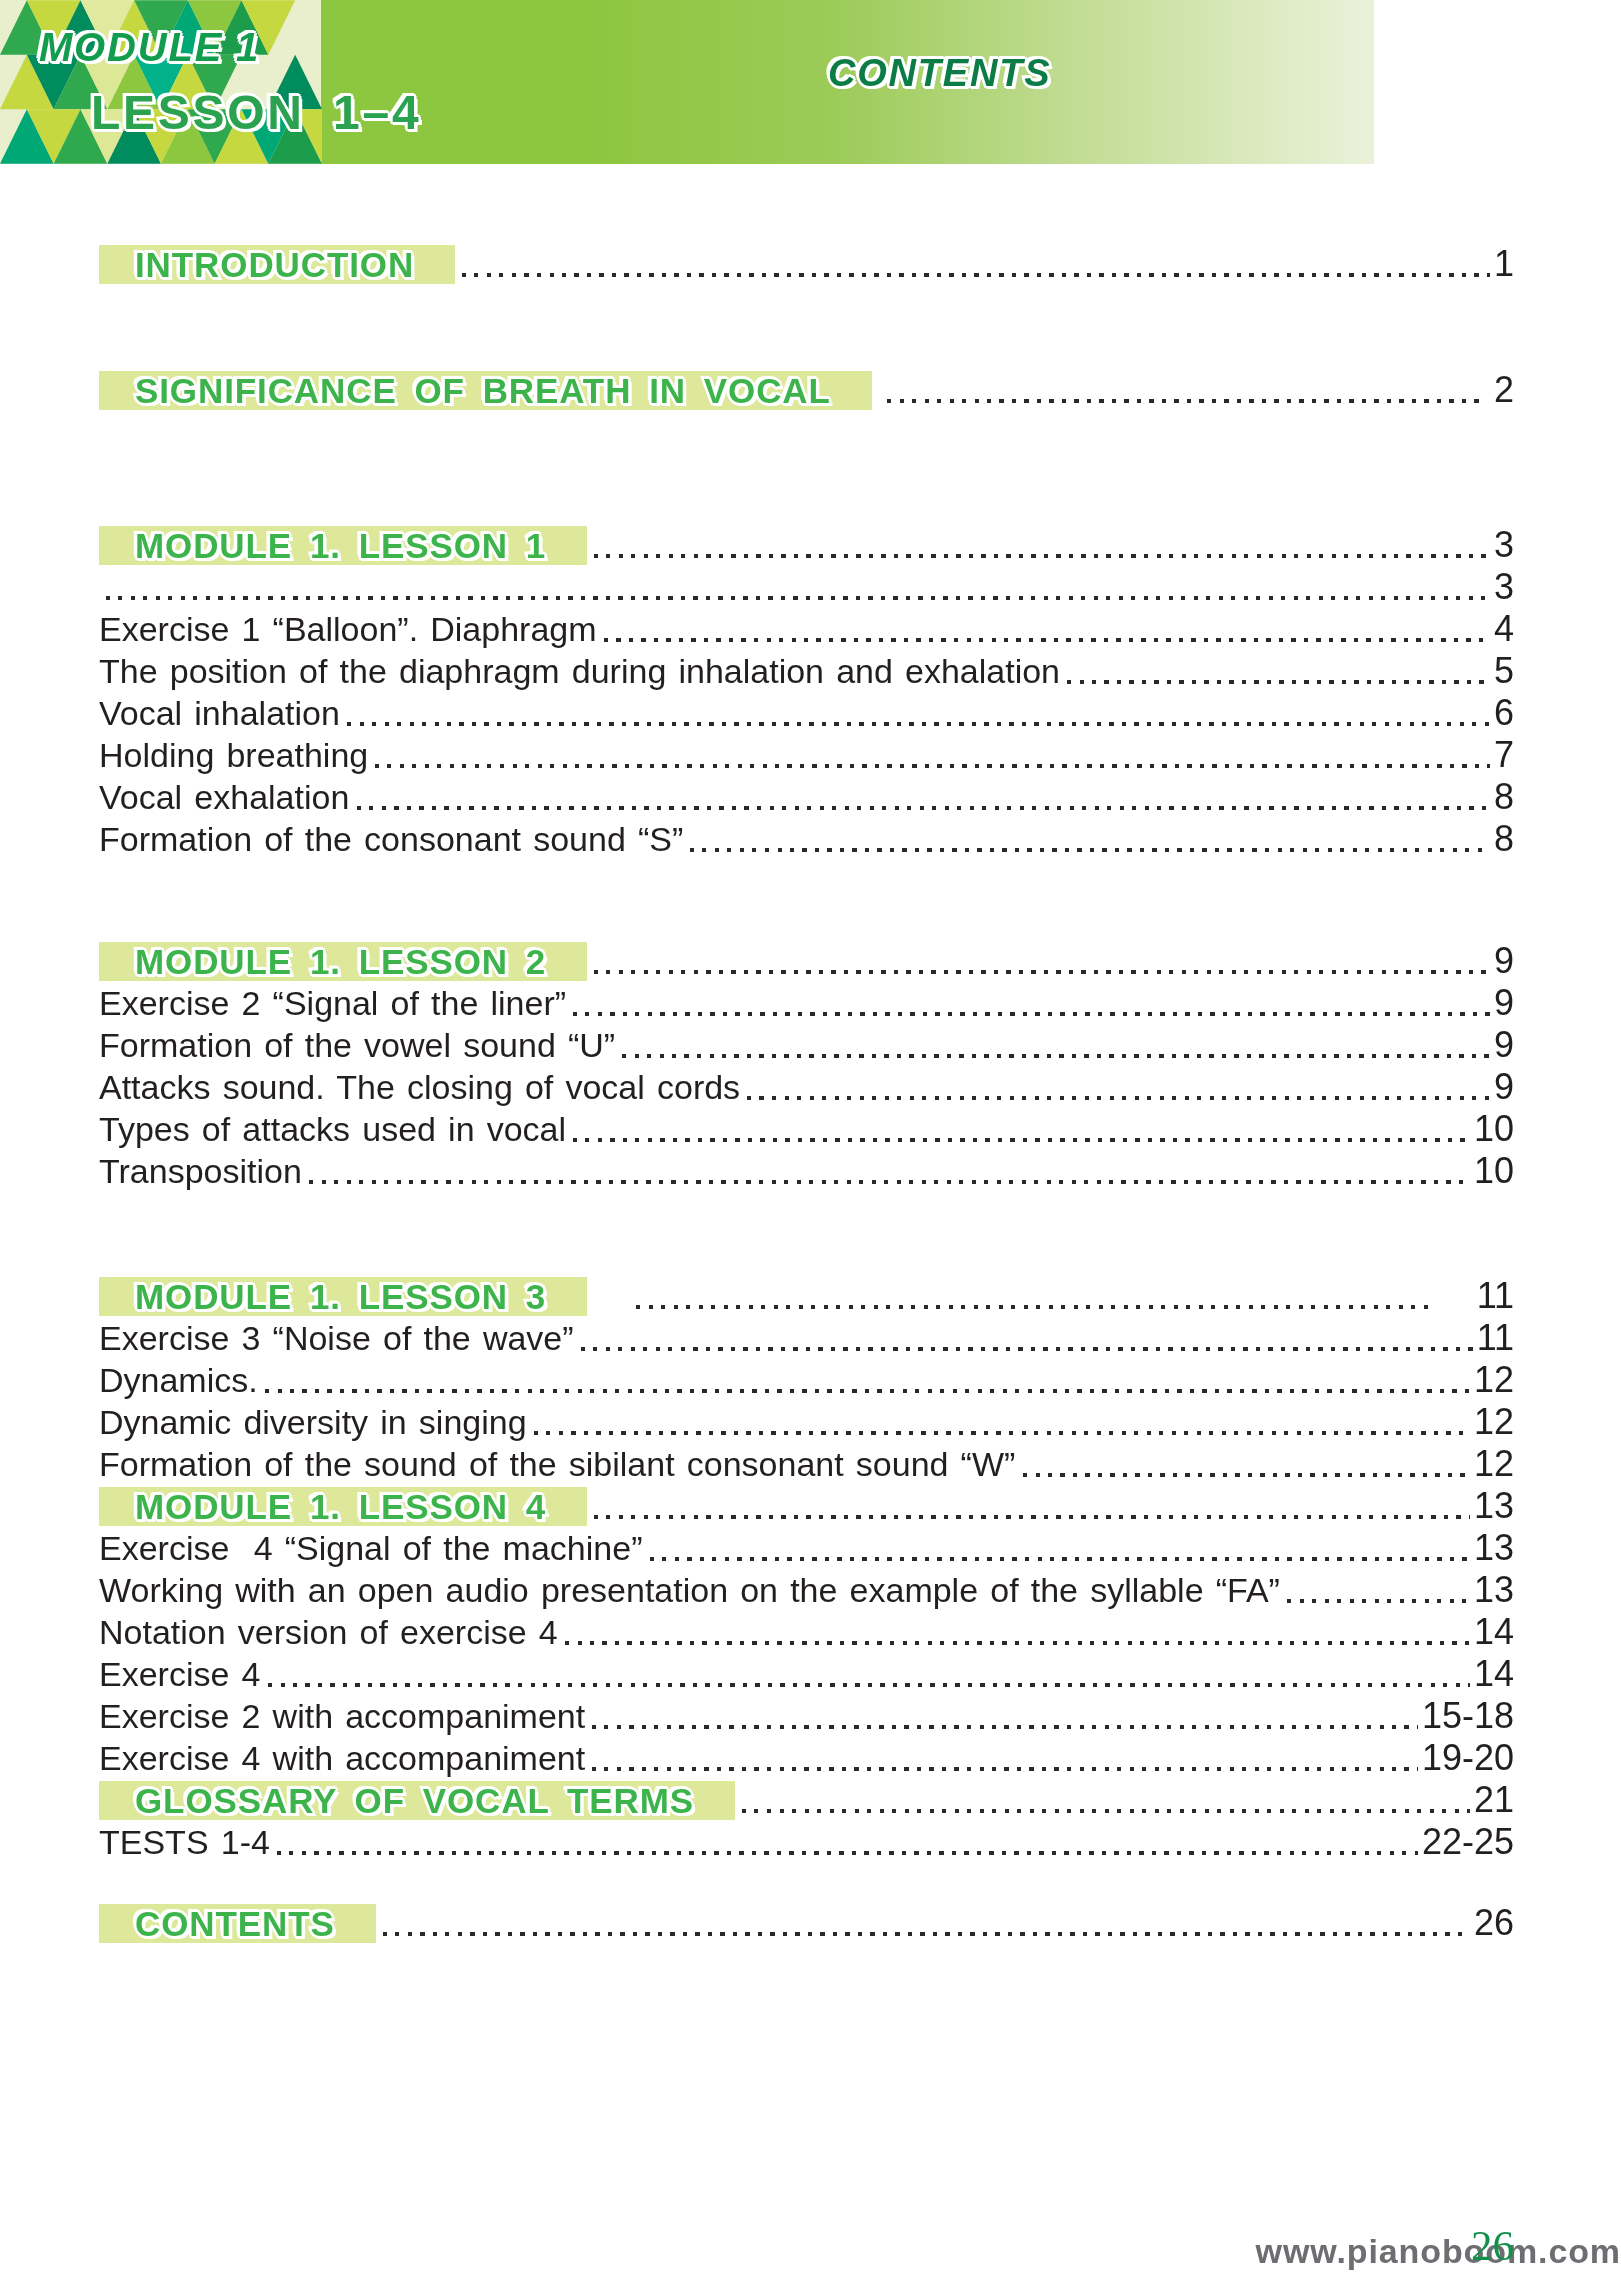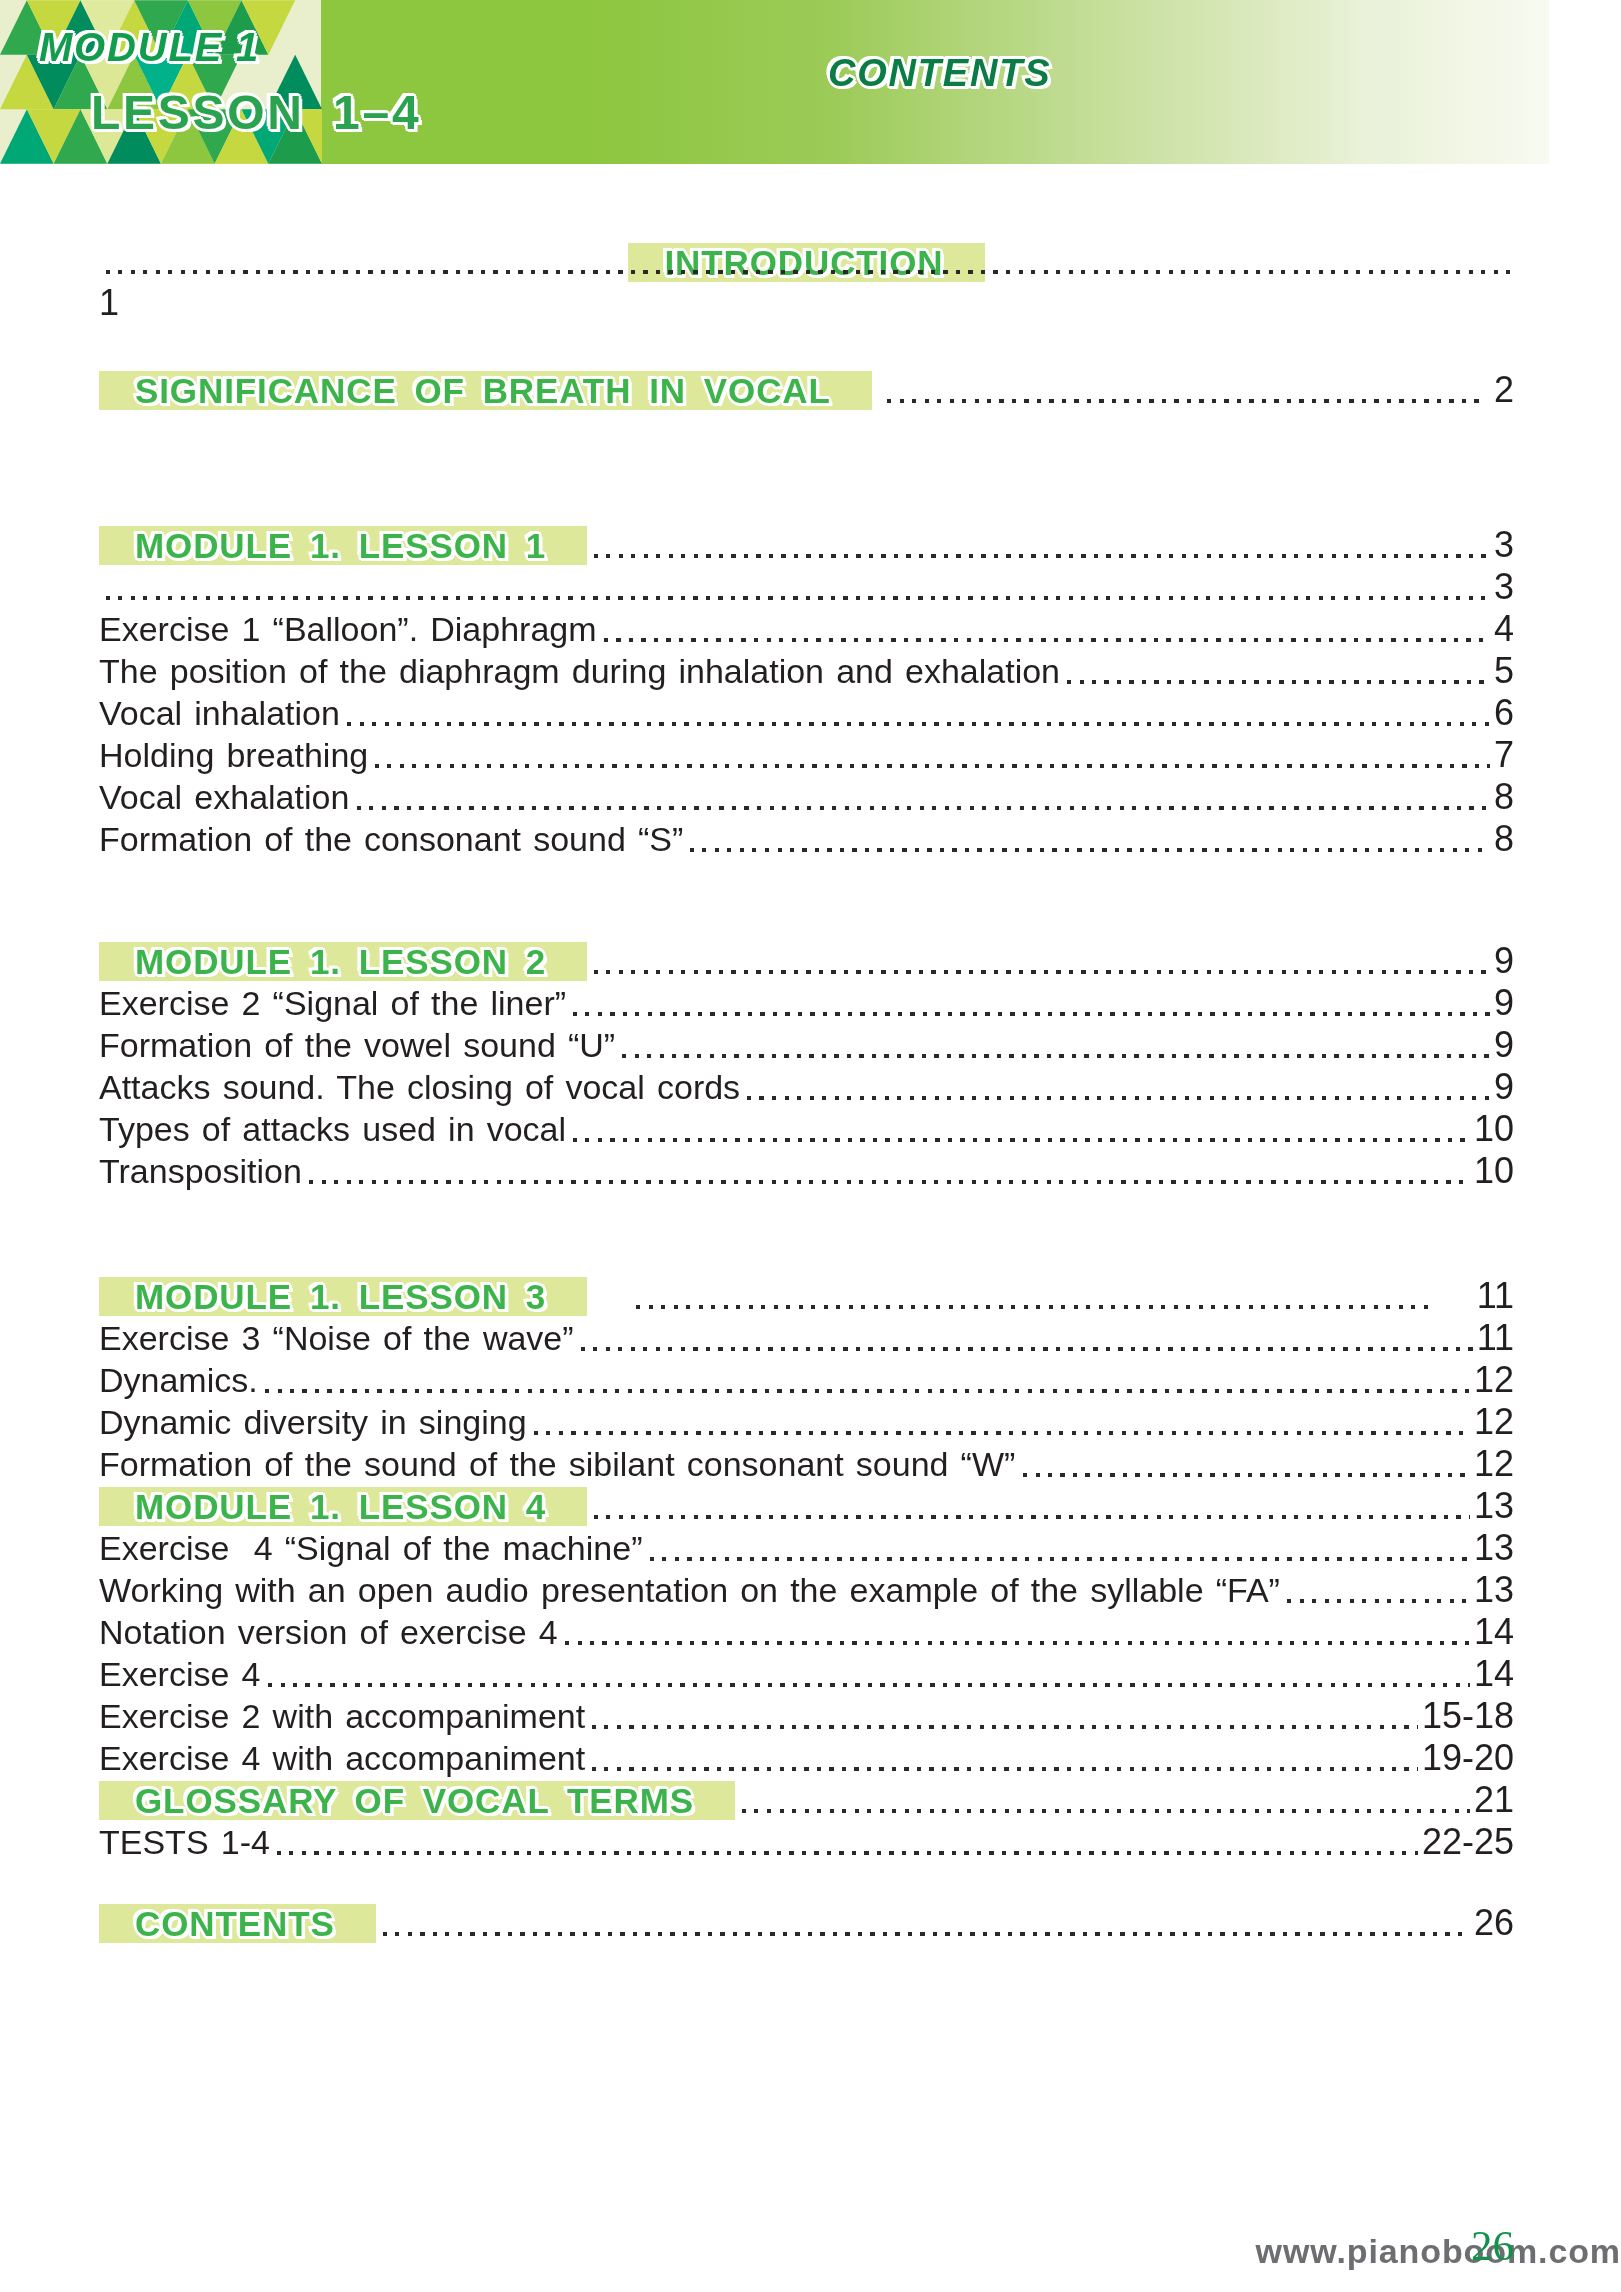--- a/index.html
+++ b/index.html
@@ -3,21 +3,21 @@
 <meta charset="utf-8">
 <style>
   html,body { margin:0; padding:0; background:#ffffff; }
   .page {
     position:relative; width:1621px; height:2293px; background:#ffffff;
     font-family:"Liberation Sans", sans-serif; overflow:hidden;
   }
 
   
   .header {
-    position:absolute; left:0; top:0; width:1549px; height:164px;
+    position:absolute; left:0; top:0; width:1374px; height:164px;
     background:linear-gradient(90deg,
       #e9efcc 0px, #e9efcc 321px,
       #8dc63f 321px, #8dc63f 591px,
       #9ccb58 833px, #c9e0a0 1128px,
       #e9f1d7 1361px, #fdfefb 1621px);
     text-align:right;
   }
   .mosaic { position:absolute; left:0; top:0; }
   .outline-txt {
     text-shadow:
@@ -54,21 +54,21 @@
     content:""; position:absolute; left:0; right:0; bottom:8px; height:4px;
     background-image:repeating-linear-gradient(to right, #2b2828 0 4px, transparent 4px 12.5px);
   }
   .pagenum { white-space:nowrap; font-size:36px; }
   .hl {
     background:#dee89b; height:39px; line-height:39px; align-self:center;
     padding:0 41px 0 36px; white-space:pre;
     font-size:35px; font-weight:bold; color:#3cb44b;
     letter-spacing:0.9px; word-spacing:7.2px;
   }
-  .gap-intro { margin-top:79px;flex-direction:column; }
+  .gap-intro { margin-top:79px; }
   .gap-sig   { margin-top:84px;gap:8px; }
   .gap-l1    { margin-top:113px; }
   .gap-l2    { margin-top:80px; }
   .gap-l3    { margin-top:83px;gap:42px; }
   .gap-l4    { }
   .gap-cont  { margin-top:39px; }
 
   
   .footer-site {
     position:absolute; left:0; top:2232px; width:100%;

